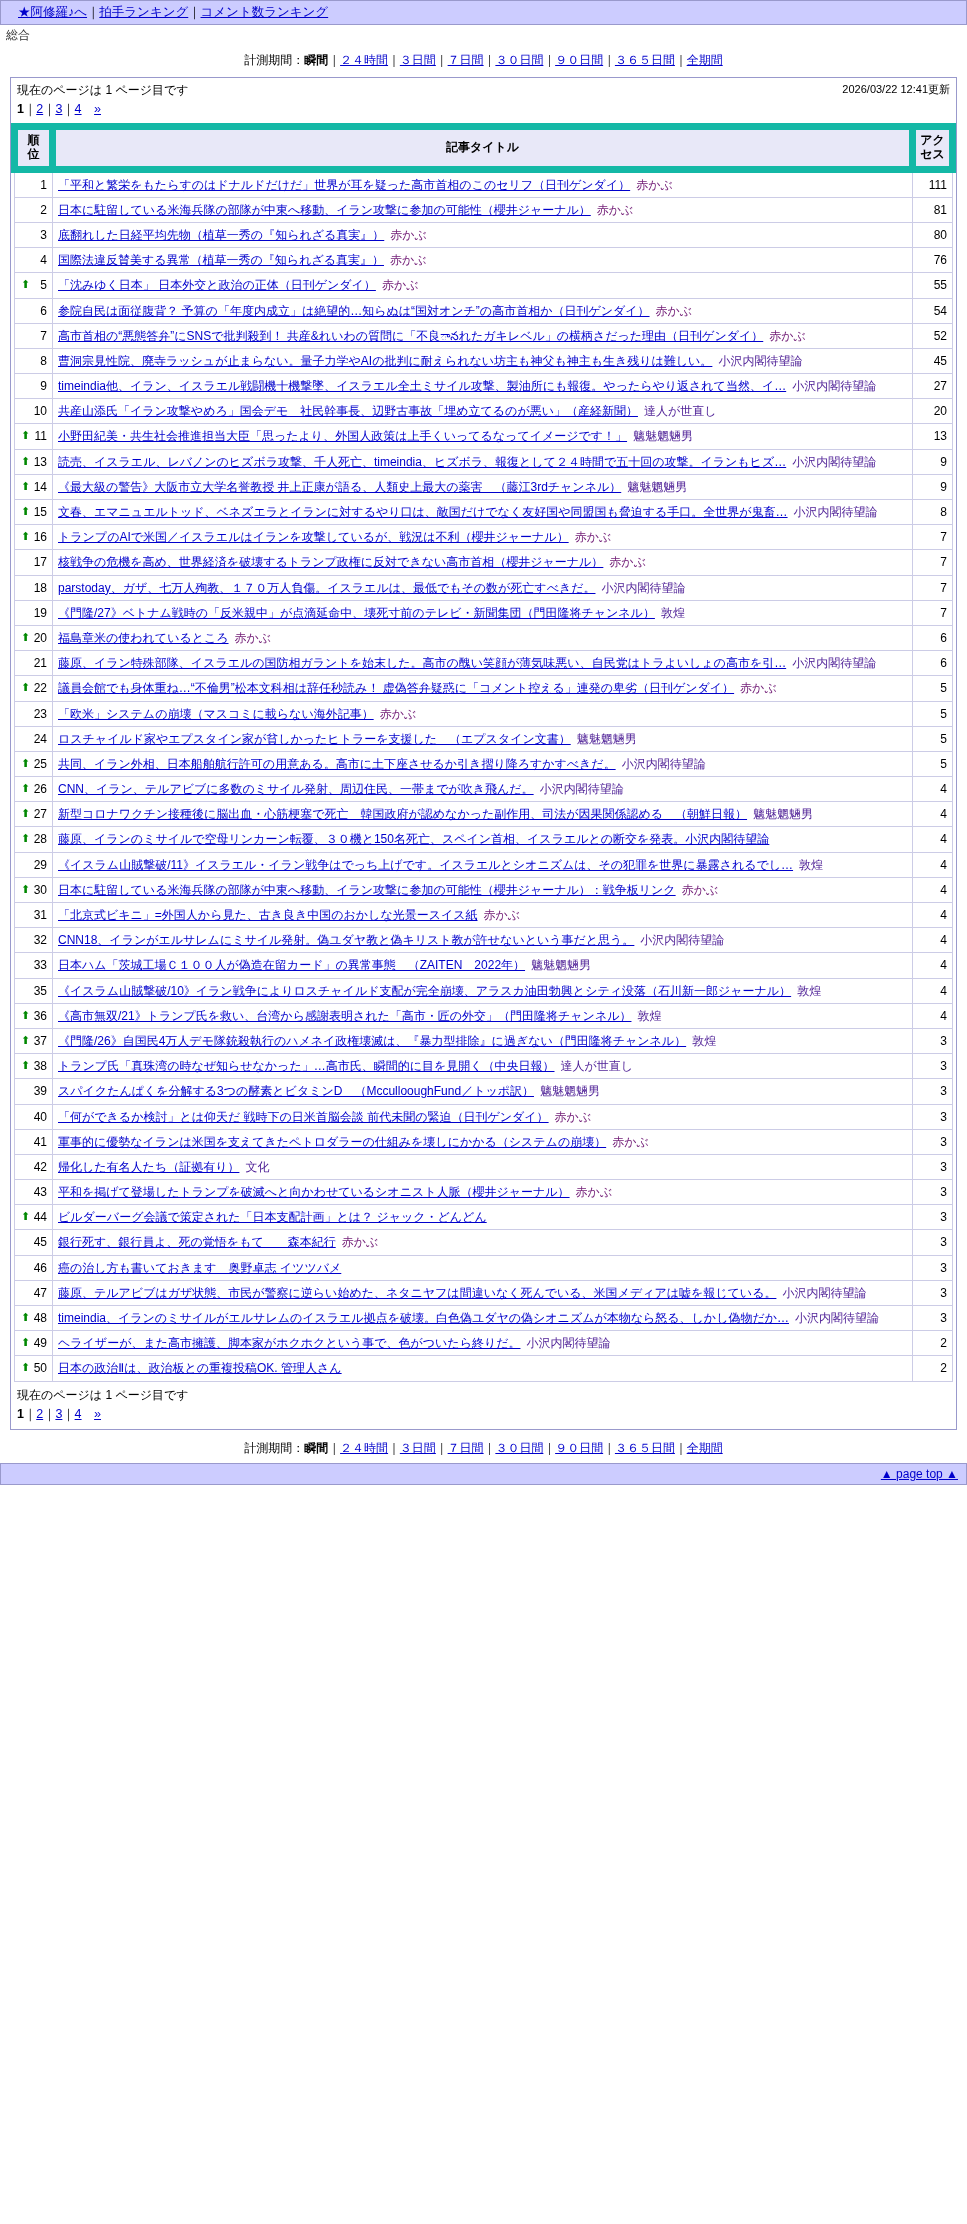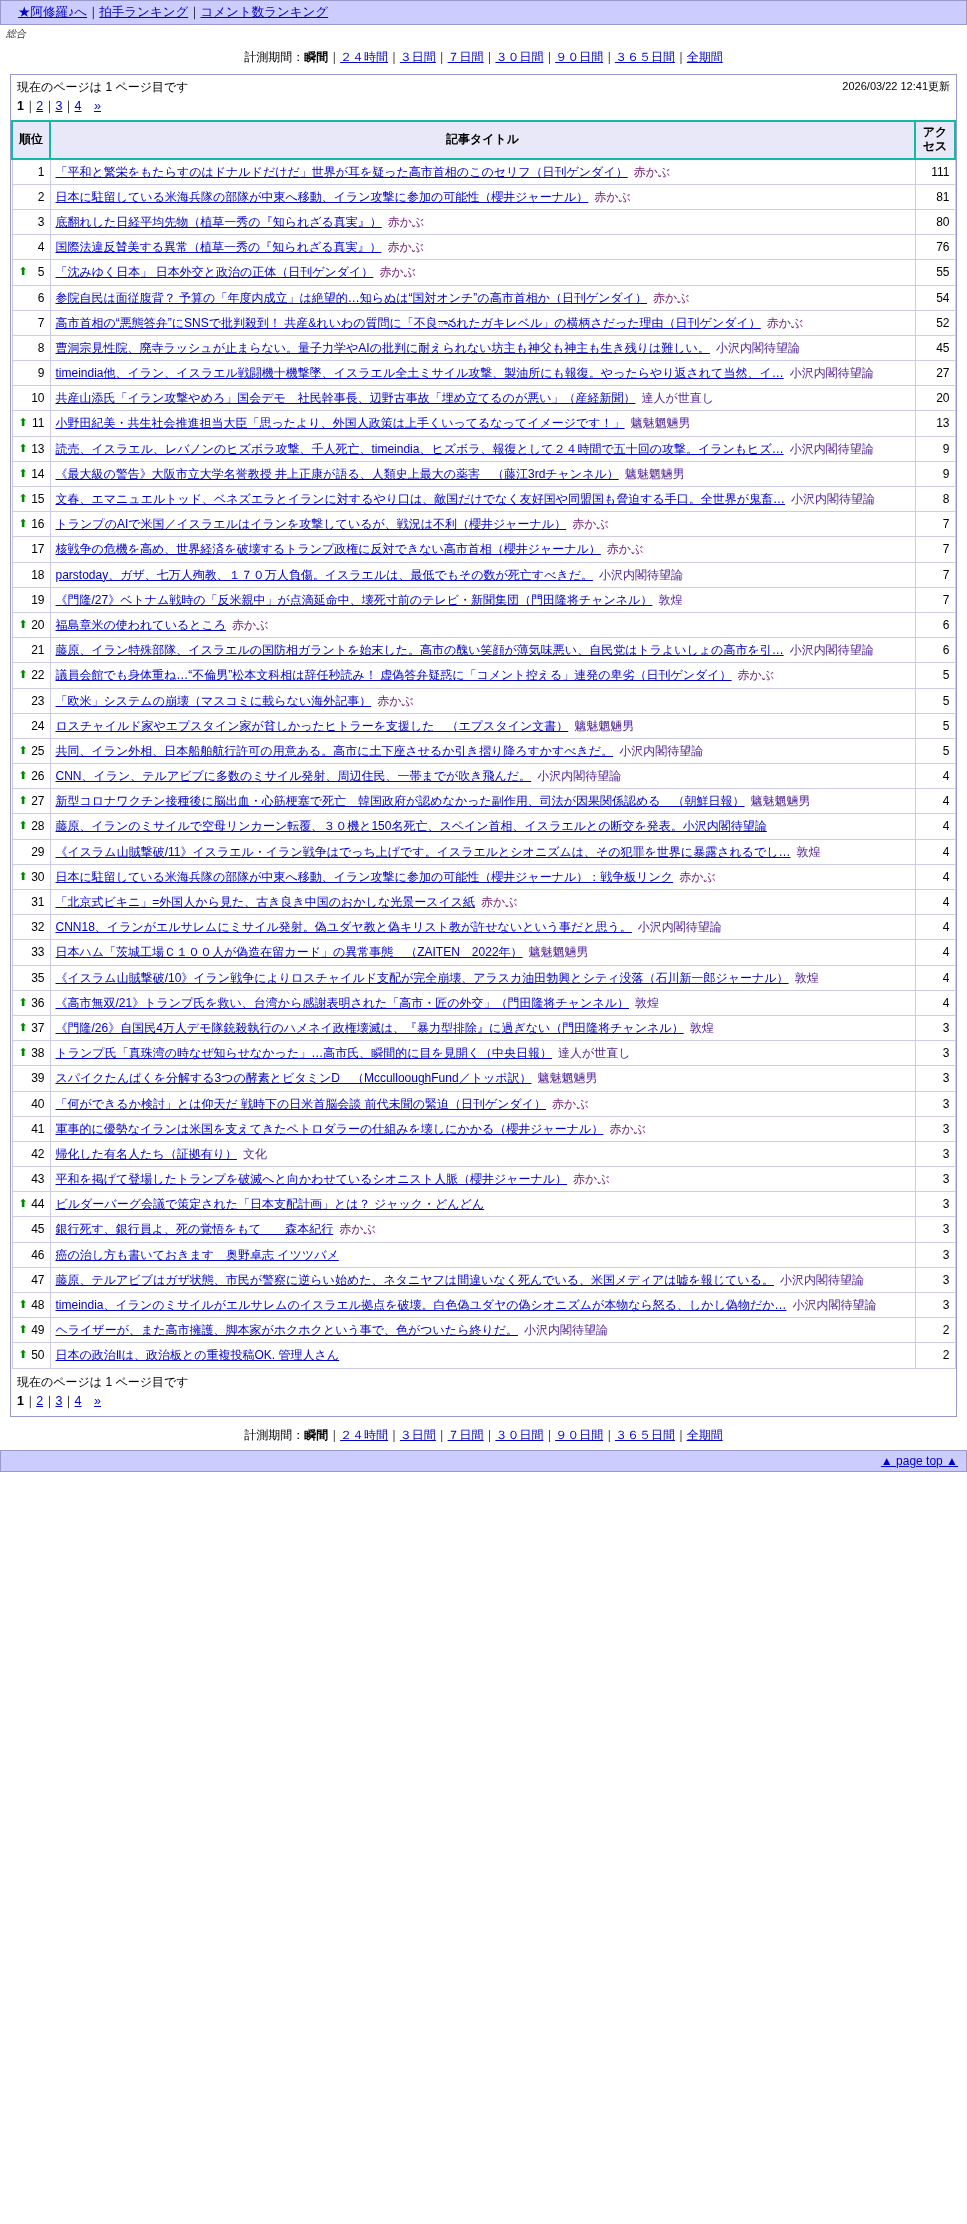--- a/index.html
+++ b/index.html
@@ -23,24 +23,23 @@
     padding: 3px 17px;
     font-size: 12.5px;
   }
   .topnav a {
     color: #0000cc;
     text-decoration: underline;
     cursor: pointer;
   }
   .topnav .sep { color: #000; }
   .breadcrumb {
-    font-size: 10px;
+    font-size: 12px;
     color: #333;
     padding: 2px 6px 0 6px;
-    font-style: italic;
   }
   .title-block {
     text-align: center;
     margin-top: 10px;
   }
   .title-main {
     color: #0000cc;
     font-size: 15px;
     font-weight: bold;
     display: inline;
@@ -83,21 +82,21 @@
   .pagelinks a { color: #0000cc; text-decoration: underline; cursor: pointer; }
   .pagelinks .curpage { font-weight: bold; color: #000; text-decoration: none; }
 
   table.rank {
     width: 100%;
     border-collapse: collapse;
     border-top: 1px solid #9999cc;
   }
   table.rank th {
     background: #e8e8f8;
-    border: 2px solid #14b8a6;
+    border: 7px solid #14b8a6;
     font-size: 12px;
     font-weight: bold;
     padding: 4px 4px;
     text-align: center;
     line-height: 1.15;
   }
   th.col-rank { width: 38px; }
   th.col-acc  { width: 40px; }
   table.rank td {
     border: 1px solid #cccce6;
@@ -383,21 +382,21 @@
             <td class="title"><a>スパイクたんぱくを分解する3つの酵素とビタミンD　（MccullooughFund／トッポ訳）</a><span class="author blue">魑魅魍魎男</span></td>
             <td class="acc">3</td>
           </tr>
           <tr>
             <td class="rank"><span>40</span></td>
             <td class="title"><a>「何ができるか検討」とは仰天だ 戦時下の日米首脳会談 前代未聞の緊迫（日刊ゲンダイ）</a><span class="author">赤かぶ</span></td>
             <td class="acc">3</td>
           </tr>
           <tr>
             <td class="rank"><span>41</span></td>
-            <td class="title"><a>軍事的に優勢なイランは米国を支えてきたペトロダラーの仕組みを壊しにかかる（櫻井ジャーナル）</a><span class="author">赤かぶ</span></td>
+            <td class="title"><a>軍事的に優勢なイランは米国を支えてきたペトロダラーの仕組みを壊しにかかる（システムの崩壊）</a><span class="author">赤かぶ</span></td>
             <td class="acc">3</td>
           </tr>
           <tr>
             <td class="rank"><span>42</span></td>
             <td class="title"><a>帰化した有名人たち（証拠有り）</a><span class="author blue">文化</span></td>
             <td class="acc">3</td>
           </tr>
           <tr>
             <td class="rank"><span>43</span></td>
             <td class="title"><a>平和を掲げて登場したトランプを破滅へと向かわせているシオニスト人脈（櫻井ジャーナル）</a><span class="author">赤かぶ</span></td>

